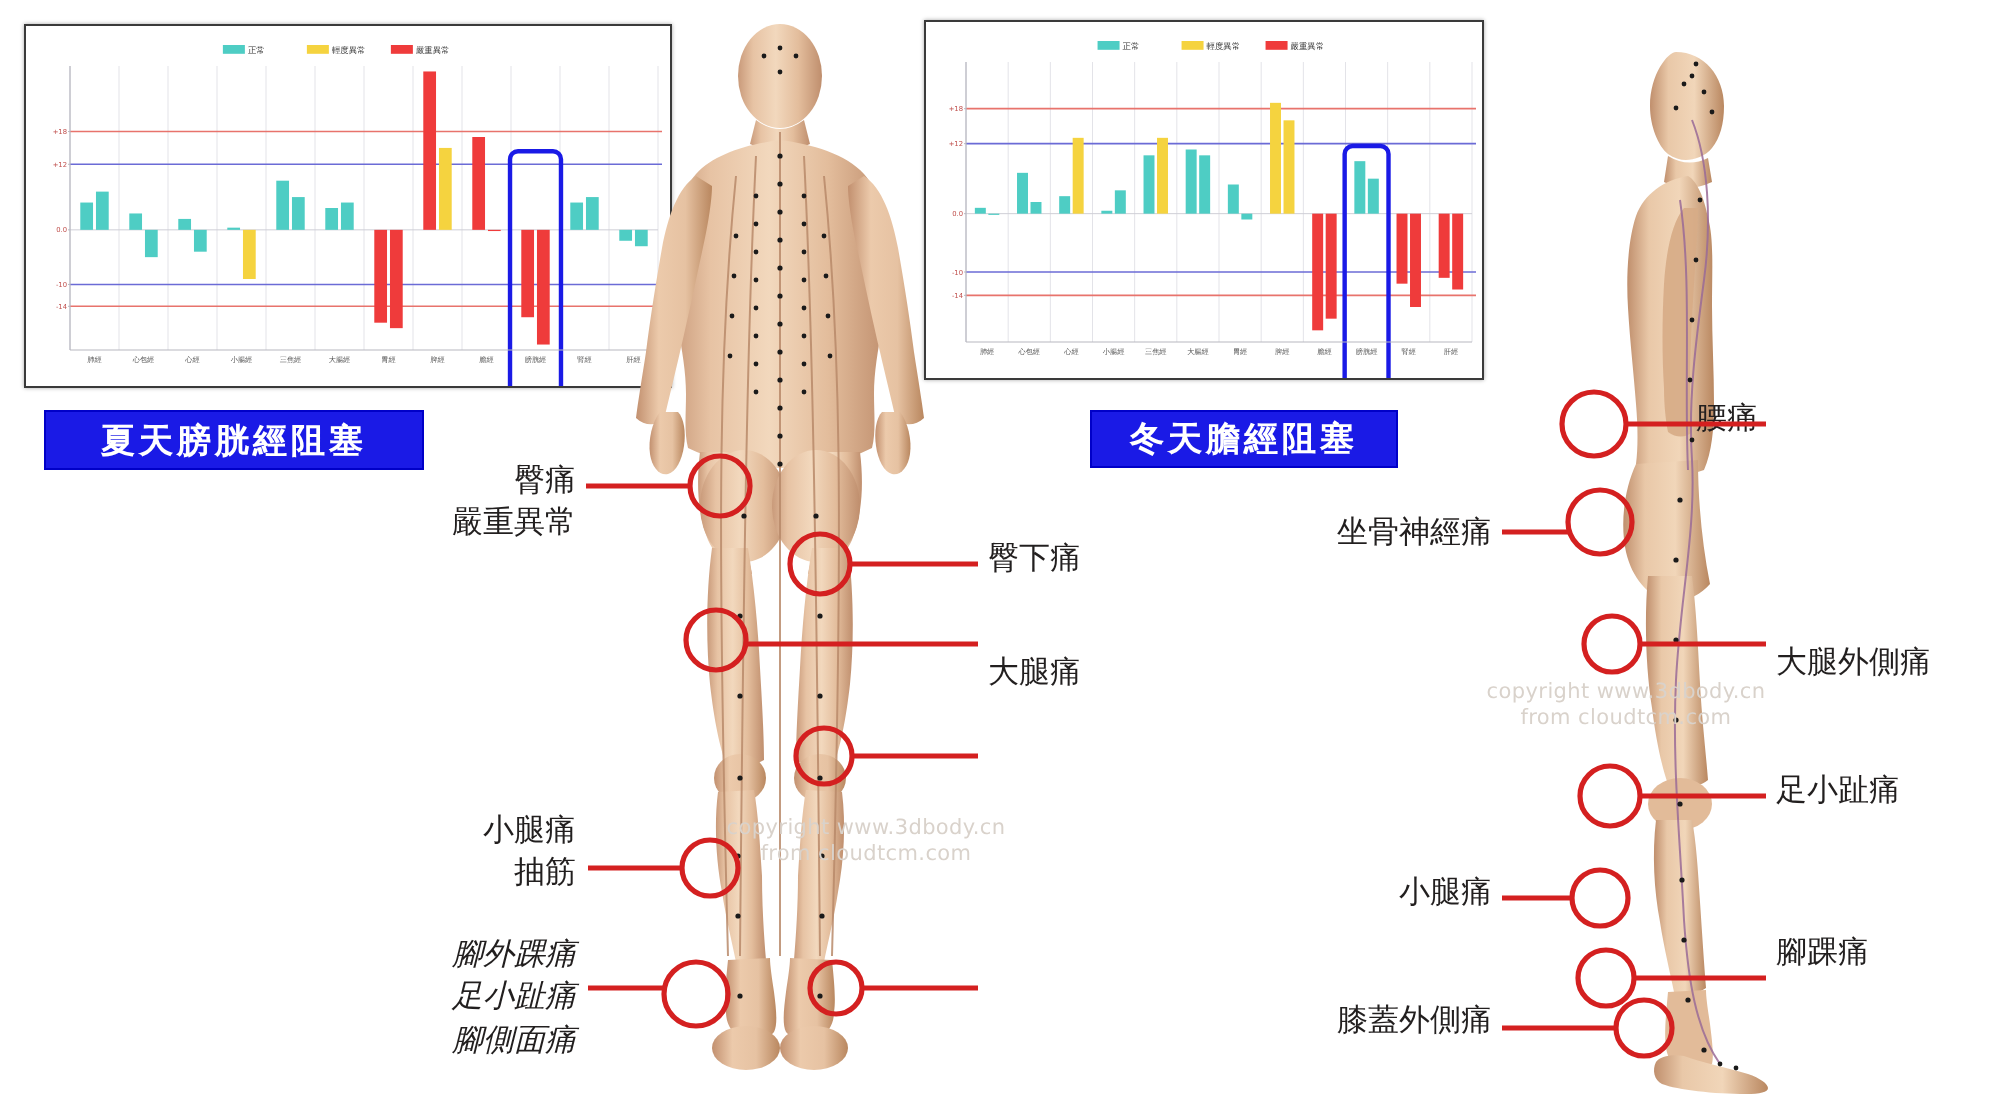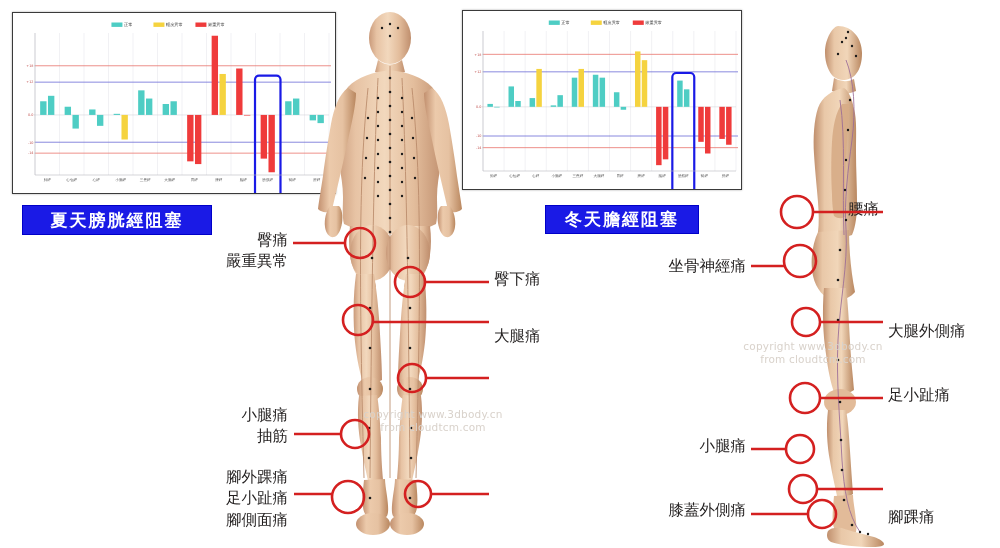--- a/index.html
+++ b/index.html
@@ -445,30 +445,30 @@
     <div>copyright www.3dbody.cn</div>
     <div>from cloudtcm.com</div>
   </div>
 
   <div class="callout right-align" style="left:168px;top:230px;width:120px;">臀痛
 嚴重異常</div>
   <div class="callout left-align" style="left:494px;top:269px;">臀下痛</div>
   <div class="callout left-align" style="left:494px;top:326px;">大腿痛</div>
   <div class="callout right-align" style="left:182px;top:405px;width:106px;">小腿痛
 抽筋</div>
-  <div class="callout right-align" style="left:176px;top:467px;width:112px;">腳外踝痛
+  <div class="callout right-align" style="left:176px;top:467px;width:112px;font-style:italic;">腳外踝痛
 足小趾痛
 腳側面痛</div>
 
   <div class="callout left-align" style="left:848px;top:199px;">腰痛</div>
   <div class="callout right-align" style="left:638px;top:256px;width:108px;">坐骨神經痛</div>
   <div class="callout left-align" style="left:888px;top:309px;margin-top:12px;">大腿外側痛</div>
   <div class="callout left-align" style="left:888px;top:385px;">足小趾痛</div>
   <div class="callout right-align" style="left:660px;top:436px;width:86px;">小腿痛</div>
-  <div class="callout left-align" style="left:888px;top:507px;">腳踝痛</div>
+  <div class="callout left-align" style="left:888px;top:466px;">腳踝痛</div>
   <div class="callout right-align" style="left:646px;top:500px;width:100px;">膝蓋外側痛</div>
 
   <svg id="overlay" viewBox="0 0 1000 548">
     <g fill="none" stroke="#d42020" stroke-width="2.6">
 
       <circle cx="360" cy="243" r="15"></circle>
       <circle cx="410" cy="282" r="15"></circle>
       <circle cx="358" cy="320" r="15"></circle>
       <circle cx="412" cy="378" r="14"></circle>
       <circle cx="355" cy="434" r="14"></circle>

